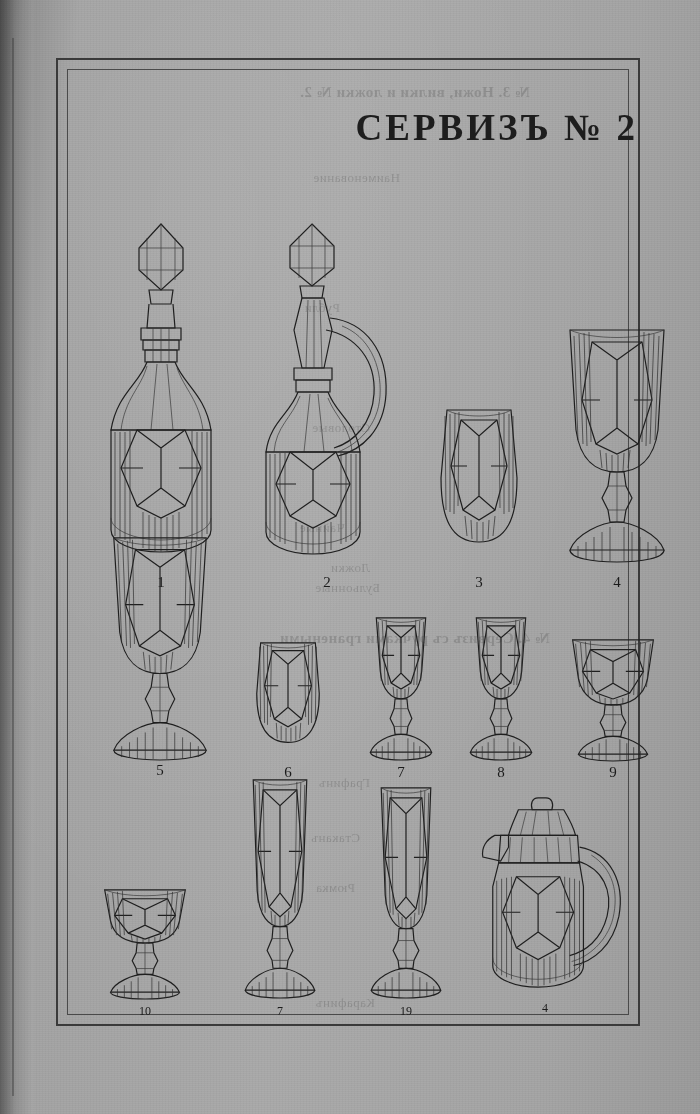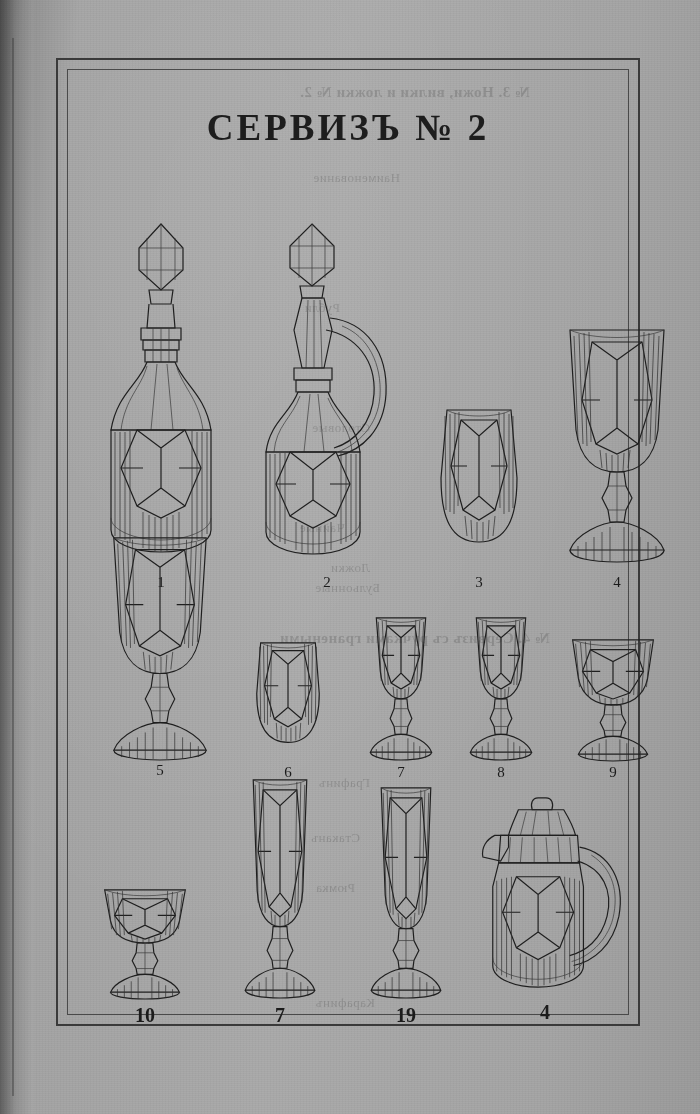--- a/index.html
+++ b/index.html
@@ -82,21 +82,21 @@
     bottom: 9px;
     border: 1px solid #4a4a4a;
     box-sizing: border-box;
   }
 
   .plate-title {
     position: absolute;
     left: 0;
     right: 0;
     top: 46px;
-    text-align: center;
+    text-align: right;
     font-size: 37px;
     font-weight: bold;
     letter-spacing: 3px;
     color: #1d1d1d;
     font-family: "Liberation Serif", serif;
   }
 
   
   .row {
     position: absolute;
@@ -110,21 +110,21 @@
   .fig .art {
     position: relative;
     margin: 0 auto;
   }
   .fig .num {
     margin-top: 4px;
     font-size: 15px;
     color: #1b1b1b;
     font-family: "Liberation Serif", serif;
   }
-  .fig .num.bold { font-weight: bold; font-size: 20px; }
+  .fig .num.bold { font-weight: normal; font-size: 12px; }
 
   svg { display: block; margin: 0 auto; overflow: visible; }
   .ln { stroke: #1f1f1f; fill: none; stroke-width: 1.2; }
   .ln-t { stroke: #3a3a3a; fill: none; stroke-width: 0.7; }
   .hatch { stroke: #2e2e2e; stroke-width: 0.7; }
 </style>
 </head>
 <body>
 
 <div class="page">

